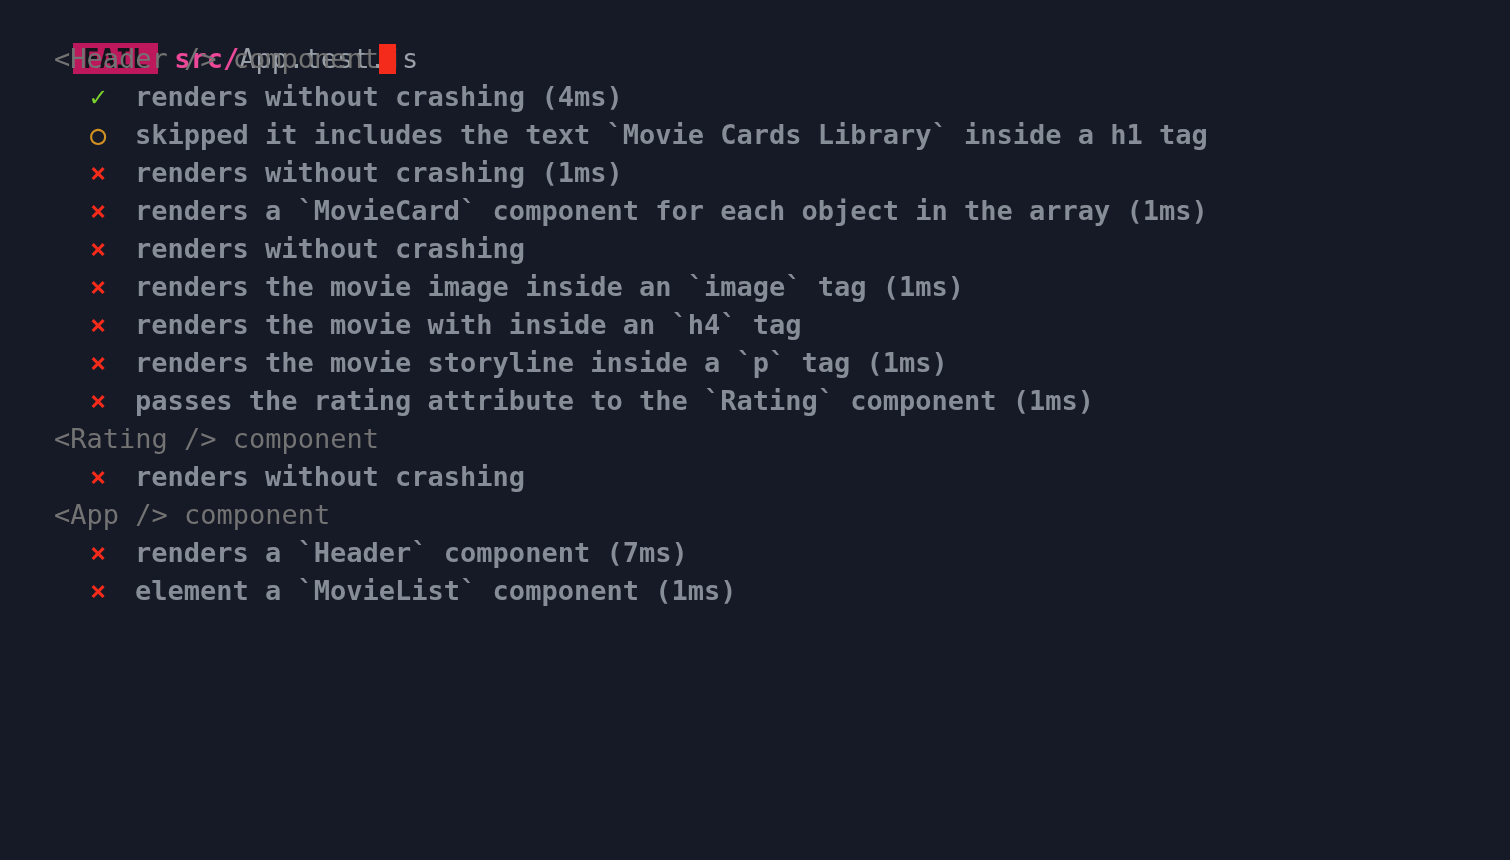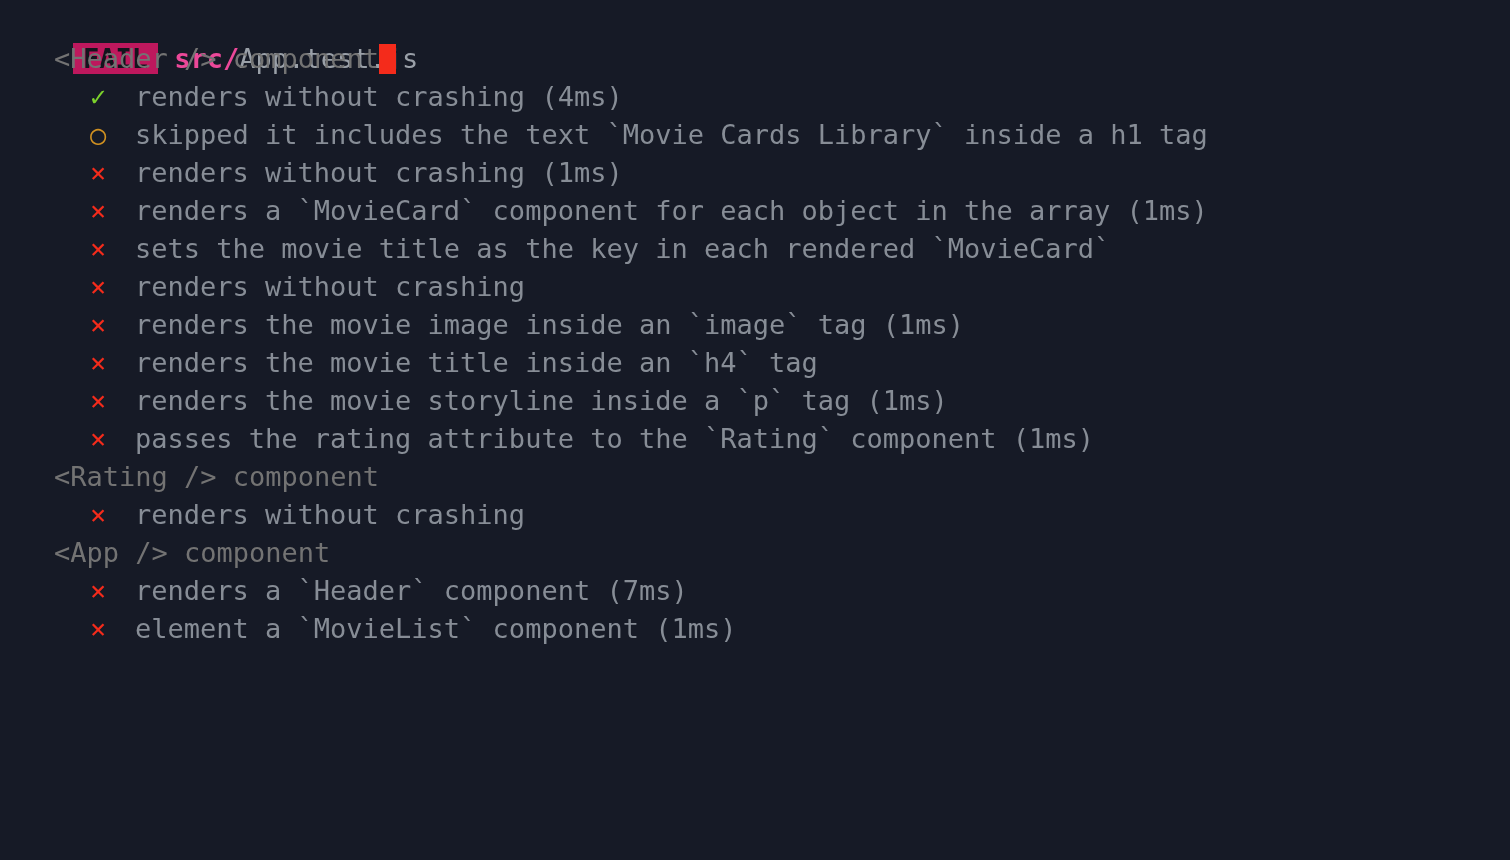--- a/index.html
+++ b/index.html
@@ -43,20 +43,21 @@
   
   .suite {
     color: #737373;
     padding-left: 54px;
   }
 
   
   .test {
     padding-left: 90px;
     color: #878d96;
+    font-weight: bold;
   }
   .marker {
     display: inline-block;
     width: 45px;
     text-align: left;
   }
   .marker-pass { color: #7cd12c; }
   .marker-skip { color: #cf9021; }
   .marker-fail { color: #f42b1b; }
 
@@ -76,24 +77,23 @@
   <div class="line header-line">
     <span class="fail-badge">FAIL</span><span class="gap"> </span><span class="path-dir">src/</span><span class="path-file">App.test.js</span>
   </div>
 
   <div id="suite-container">
       <div class="line suite"><span>&lt;Header /&gt; component</span><span class="cursor" style="background: rgb(244, 43, 27);"></span></div>
       <div class="line test"><span class="marker marker-pass">✓</span><span>renders without crashing (4ms)</span></div>
       <div class="line test"><span class="marker marker-skip">○</span><span>skipped it includes the text `Movie Cards Library` inside a h1 tag</span></div>
       <div class="line test"><span class="marker marker-fail">×</span><span>renders without crashing (1ms)</span></div>
       <div class="line test"><span class="marker marker-fail">×</span><span>renders a `MovieCard` component for each object in the array (1ms)</span></div>
-      <div class="line test"><span class="marker marker-fail">×</span><span>sets the movie title as the key in each rendered `MovieCard`</span></div>
       <div class="line test"><span class="marker marker-fail">×</span><span>renders without crashing</span></div>
       <div class="line test"><span class="marker marker-fail">×</span><span>renders the movie image inside an `image` tag (1ms)</span></div>
-      <div class="line test"><span class="marker marker-fail">×</span><span>renders the movie title inside an `h4` tag</span></div>
+      <div class="line test"><span class="marker marker-fail">×</span><span>renders the movie with inside an `h4` tag</span></div>
       <div class="line test"><span class="marker marker-fail">×</span><span>renders the movie storyline inside a `p` tag (1ms)</span></div>
       <div class="line test"><span class="marker marker-fail">×</span><span>passes the rating attribute to the `Rating` component (1ms)</span></div>
       <div class="line suite"><span>&lt;Rating /&gt; component</span></div>
       <div class="line test"><span class="marker marker-fail">×</span><span>renders without crashing</span></div>
       <div class="line suite"><span>&lt;App /&gt; component</span></div>
       <div class="line test"><span class="marker marker-fail">×</span><span>renders a `Header` component (7ms)</span></div>
       <div class="line test"><span class="marker marker-fail">×</span><span>element a `MovieList` component (1ms)</span></div>
     </div>
 
 </div>

